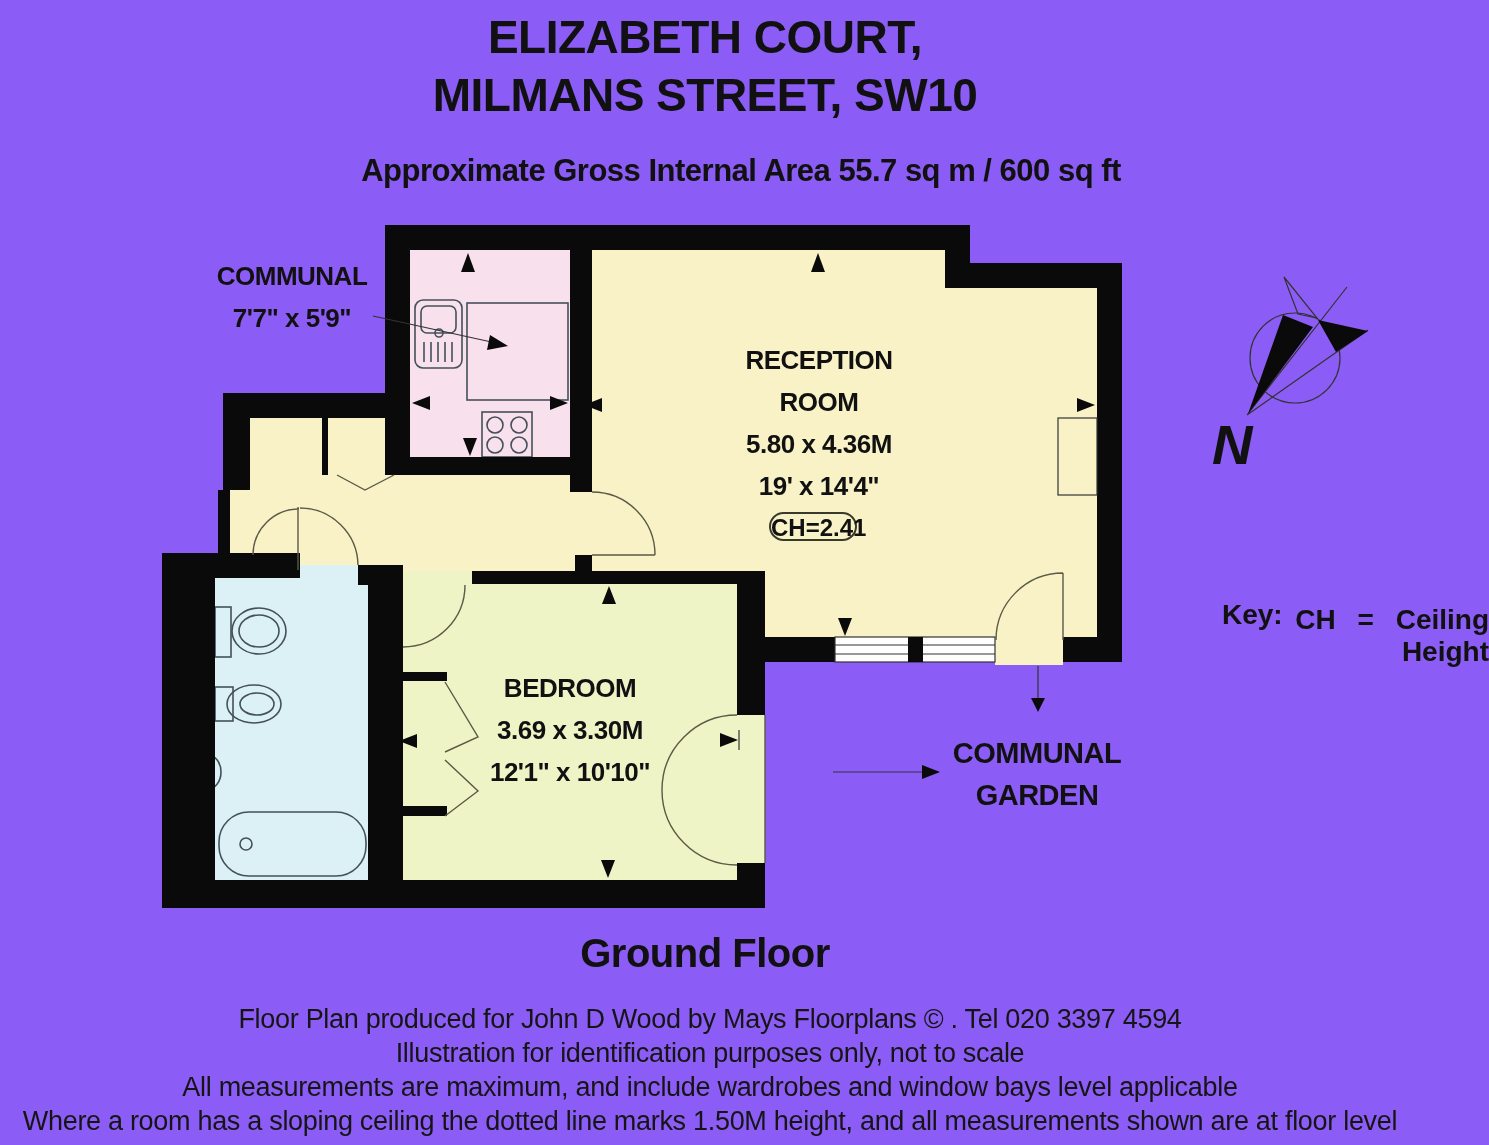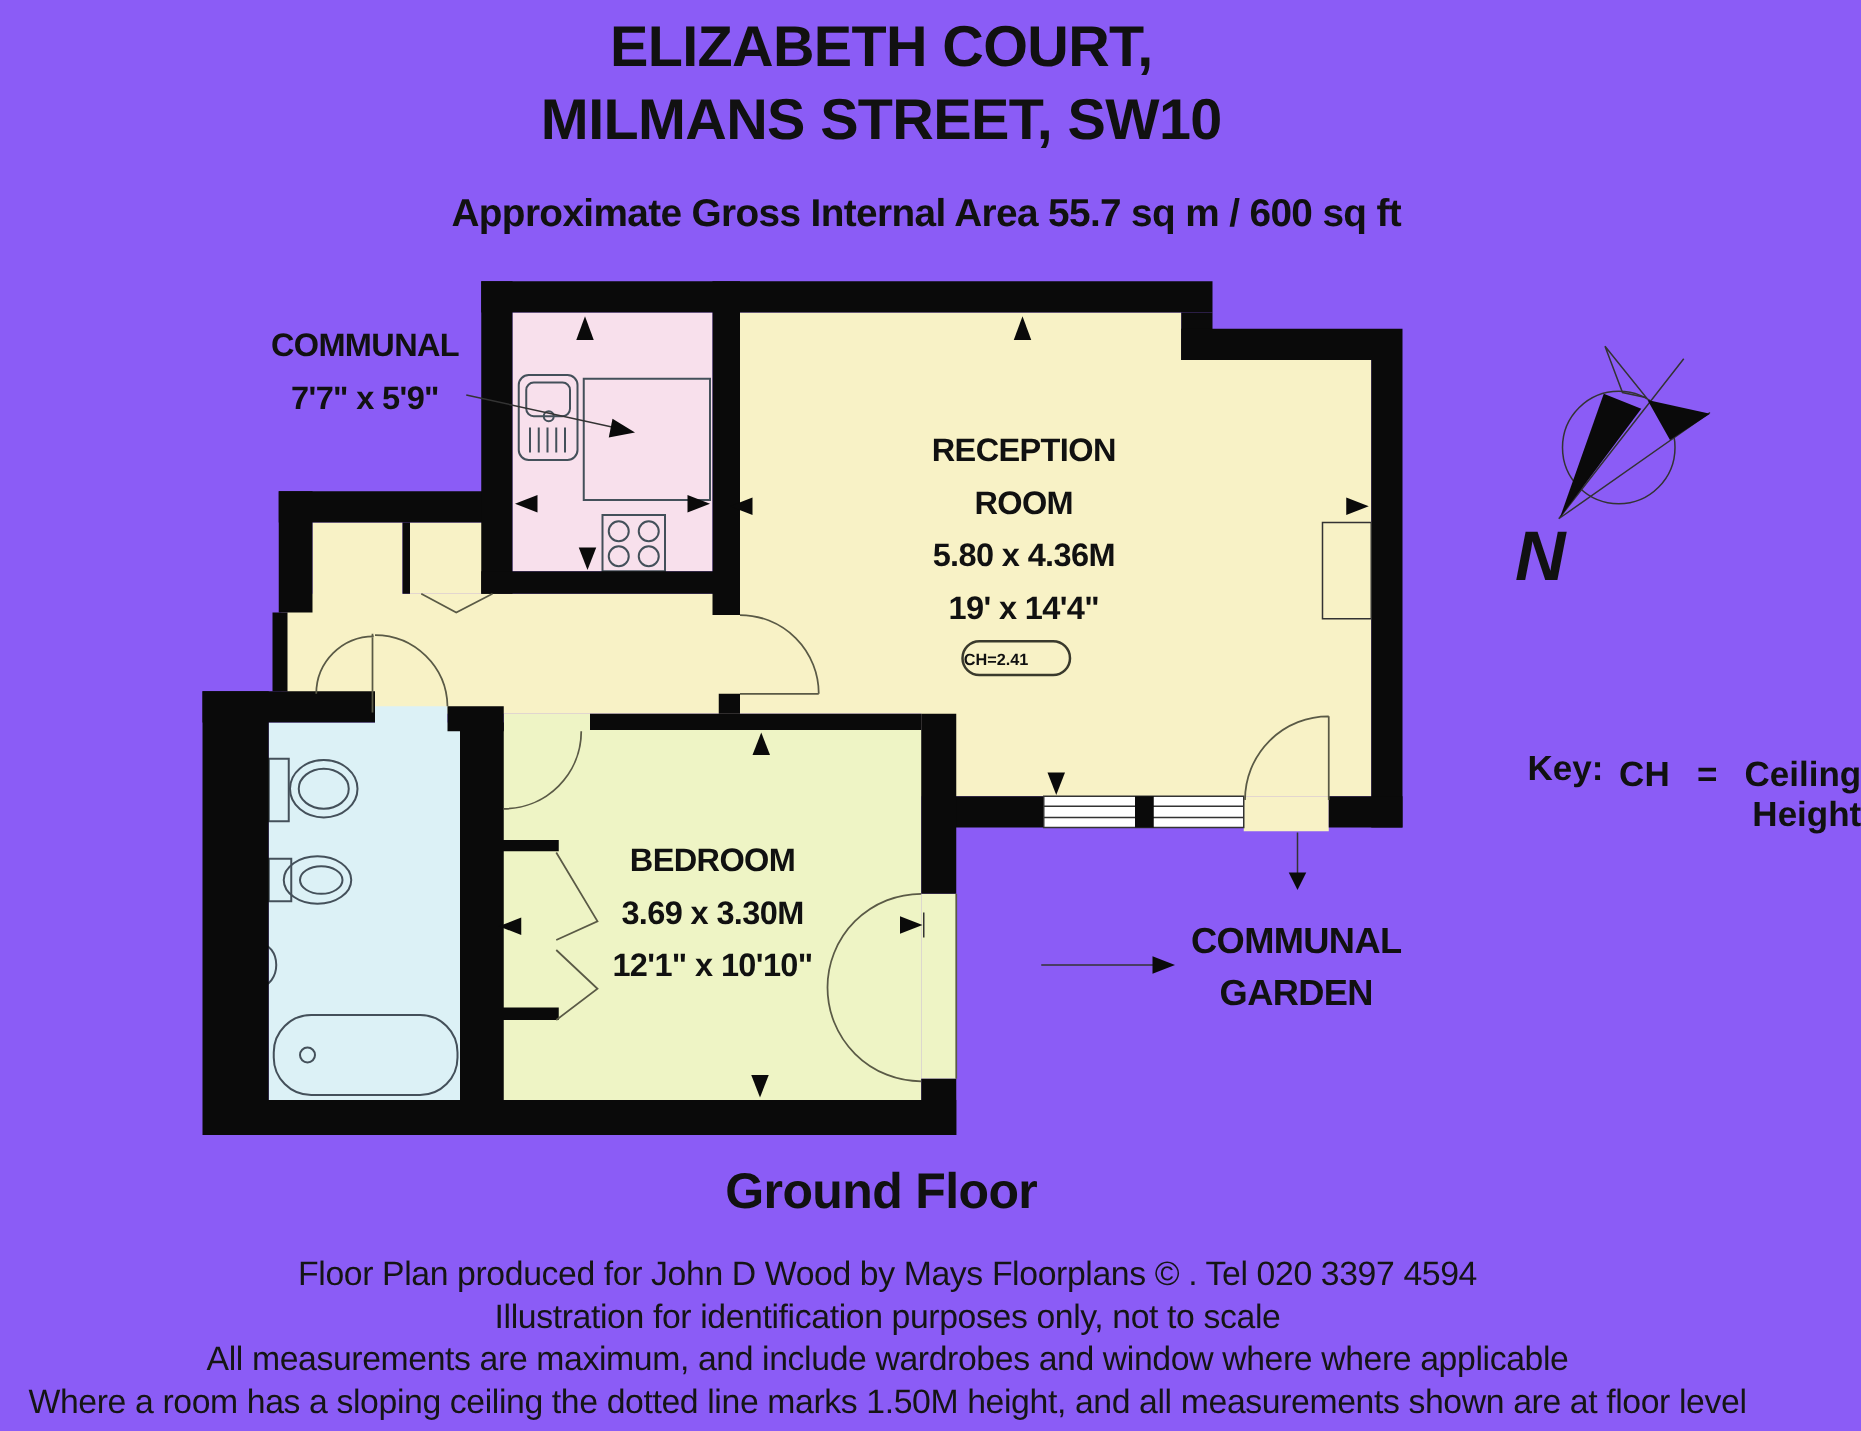--- a/index.html
+++ b/index.html
@@ -19,21 +19,21 @@
   .abs{position:absolute;}
   .hdr{left:0;width:1410px;text-align:center;font-weight:bold;letter-spacing:-0.5px;}
   .title{top:8px;font-size:46px;line-height:58px;}
   .subtitle{top:153px;font-size:31px;padding-left:36px;}
   .roomlabel{font-weight:bold;font-size:26px;line-height:42px;letter-spacing:-0.5px;text-align:center;}
   .kitchen-label{left:157px;top:255px;width:270px;}
   .reception-label{left:669px;top:339px;width:300px;}
   .bedroom-label{left:420px;top:667px;width:300px;}
   .garden-label{left:917px;top:732px;width:240px;font-size:29px;}
   .ch-badge{left:769px;top:512px;width:88px;height:29px;background:#f8f2c6;border:2px solid #3a3a2c;
-            border-radius:15px;font-weight:bold;font-size:13px;line-height:27px;box-sizing:border-box;}
+            border-radius:15px;font-weight:bold;font-size:24px;line-height:27px;box-sizing:border-box;}
   .key-heading{left:1222px;top:551px;font-size:28px;font-weight:bold;margin-top:48px;}
   .key-entry{left:1235px;top:604px;font-size:28px;font-weight:bold;text-align:right;}
   .key-entry span{margin-right:14px;}
   .key-entry span:last-child{margin-right:0;}
   .compass-n{left:1212px;top:412px;font-size:56px;font-weight:bold;font-style:italic;}
   .floor-label{top:931px;font-size:40px;}
   .footer{left:0;top:1002px;width:1420px;text-align:center;font-size:27px;line-height:34px;
           letter-spacing:-0.3px;color:#151515;}
 </style>
 </head>
@@ -206,17 +206,17 @@
   <div class="abs key-entry">
     <span>CH</span>
     <span>=</span>
     <span>Ceiling Height</span>
   </div>
 
   <div class="abs hdr floor-label">Ground Floor</div>
   <div class="abs footer">
     <div>Floor Plan produced for John D Wood by Mays Floorplans  © . Tel 020 3397 4594</div>
     <div>Illustration for identification purposes only, not to scale</div>
-    <div>All measurements are maximum, and include wardrobes and window where where applicable</div>
+    <div>All measurements are maximum, and include wardrobes and window bays level applicable</div>
     <div>Where a room has a sloping ceiling the dotted line marks 1.50M height, and all measurements shown are at floor level</div>
   </div>
 
 </div>
 
 </body></html>

